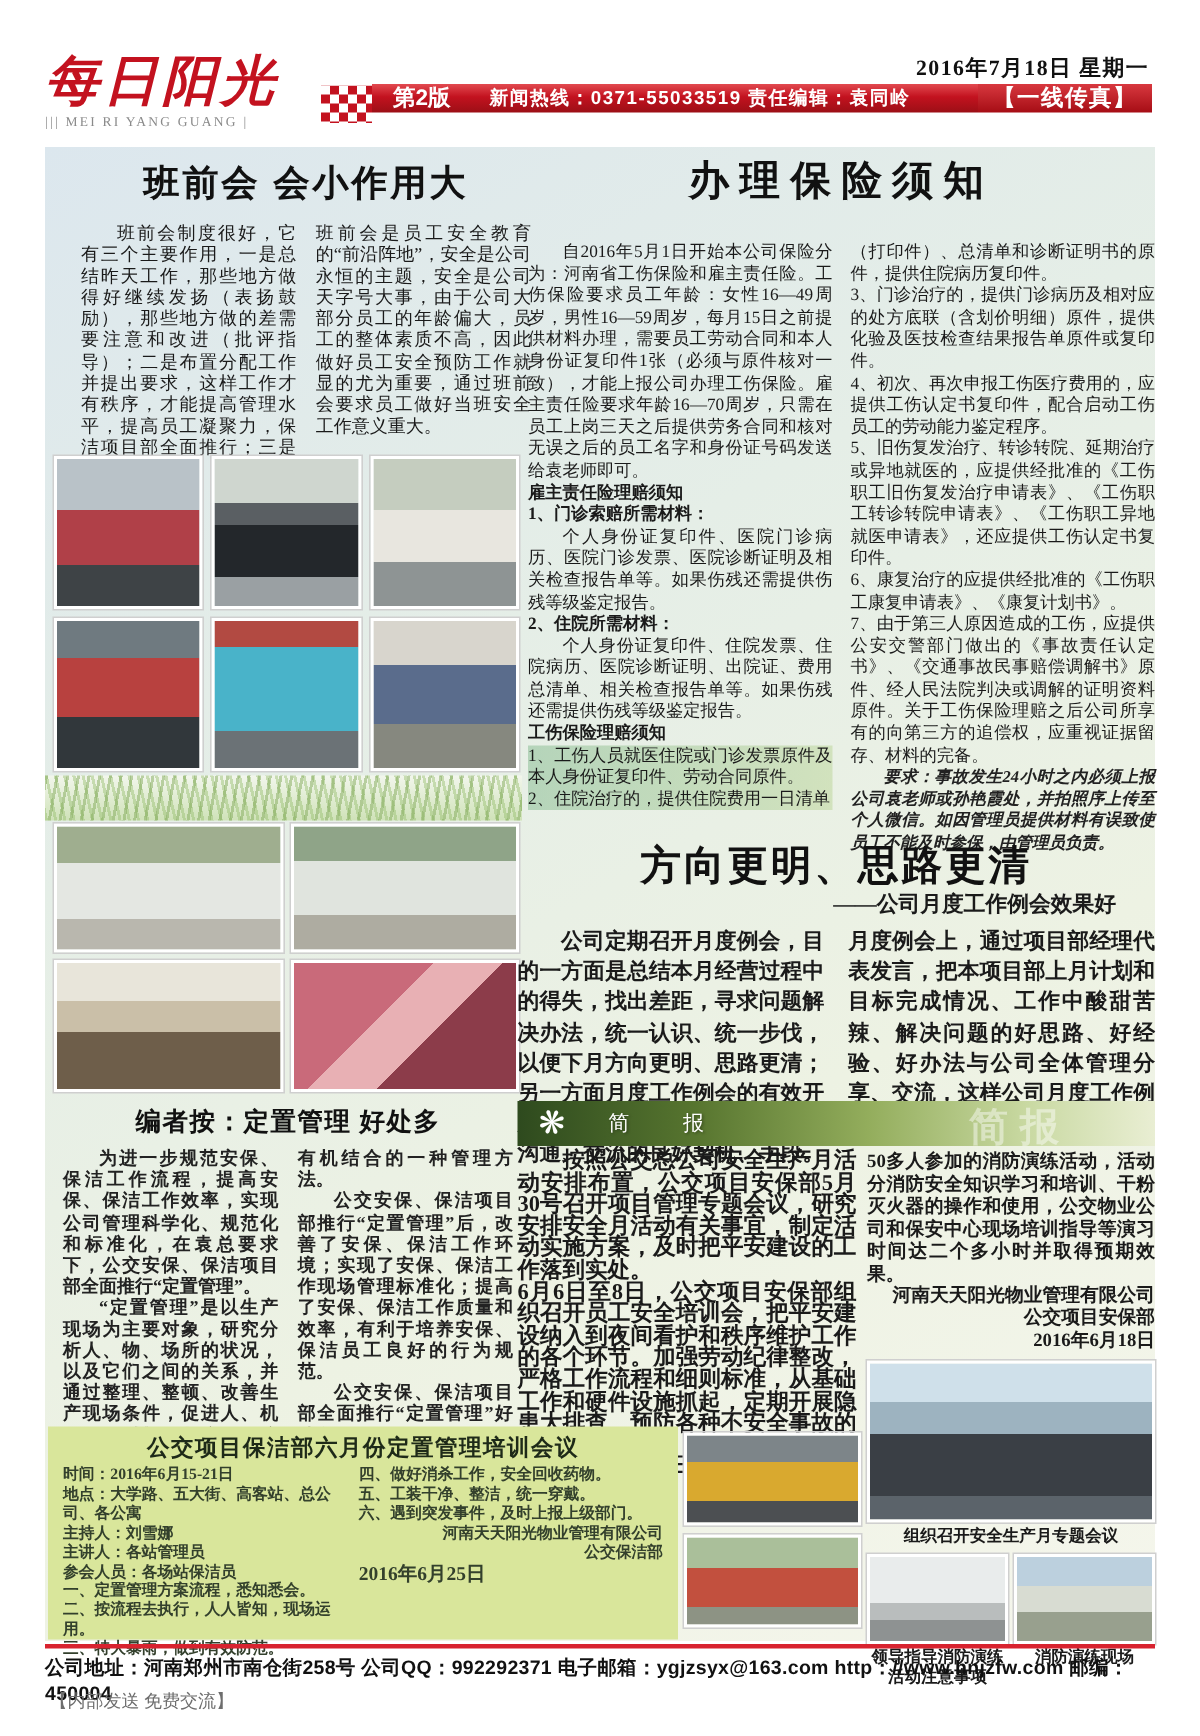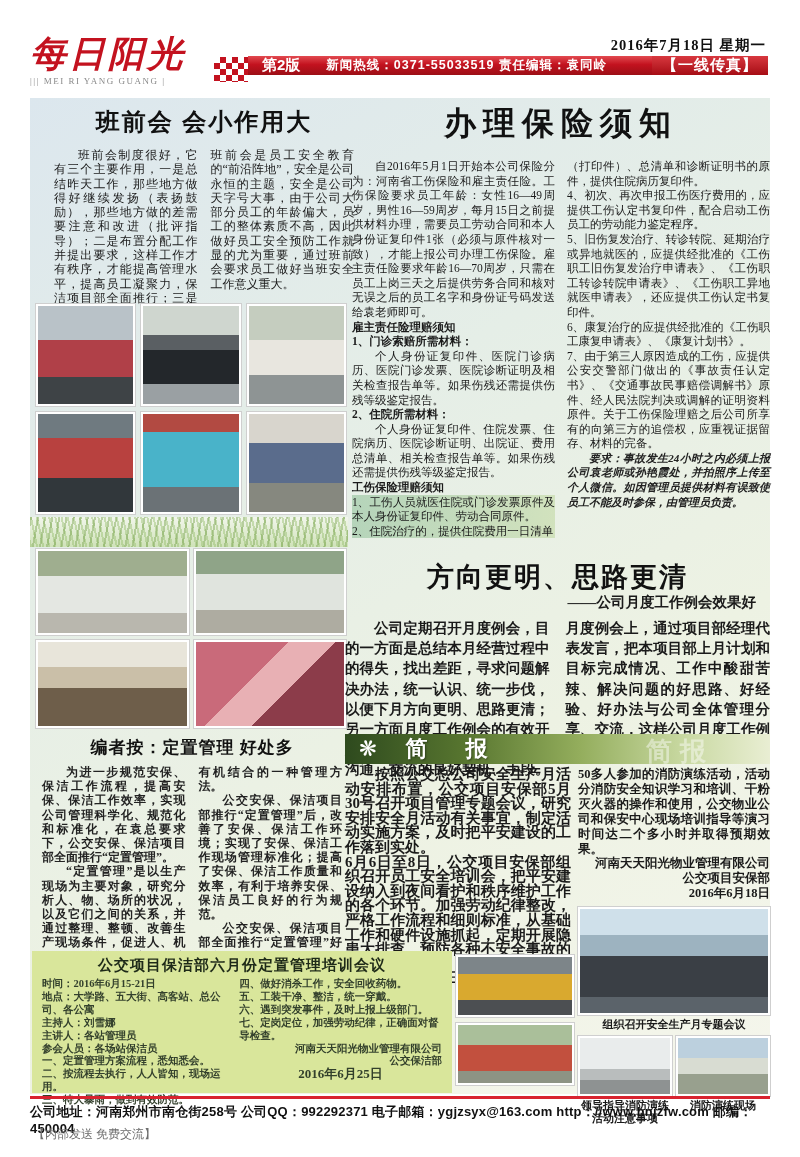--- a/index.html
+++ b/index.html
@@ -65,39 +65,39 @@
   .g-dr1{background:linear-gradient(180deg,#e9ecec 0 55%,#b9bdbd 55% 75%,#8e9292 75% 100%);}
   .g-dr2{background:linear-gradient(180deg,#bcd0de 0 35%,#d8dcd2 35% 65%,#98a08e 65% 100%);}
 
   
   .b-bianzhe{left:42px;top:736px;width:300px;}
   .b-bianzhe .atitle{font-size:17px;letter-spacing:1px;margin-bottom:6px;}
   .b-bianzhe .body-2col{font-size:12px;line-height:14.2px;font-weight:bold;color:#222;}
 
   
   .b-insur{left:352px;top:102px;width:418px;}
-  .b-insur .atitle{font-size:32px;letter-spacing:7px;margin-bottom:13px;font-family:Liberation Sans, sans-serif;}
+  .b-insur .atitle{font-size:27px;letter-spacing:7px;margin-bottom:23px;font-family:Liberation Sans, sans-serif;}
   .ins-cols{display:flex;gap:12px;}
   .ins-col{width:203px;font-size:11.5px;line-height:14.6px;text-align:justify;}
   .ins-col p{margin:0;}
   .bhead{font-weight:bold;text-indent:0;}
   .hl{background:linear-gradient(90deg,rgba(140,190,150,.55),rgba(186,212,150,.5));}
   .note{font-weight:bold;font-style:italic;font-size:11px;line-height:14.6px;color:#222;}
 
   
   .b-fangx{left:345px;top:562px;width:425px;}
   .b-fangx .atitle{font-size:27px;letter-spacing:2px;line-height:30px;}
-  .fx-sub{text-align:right;font-weight:bold;font-size:14.5px;padding-right:14px;margin:1px 0 6px 0;}
+  .fx-sub{text-align:right;font-weight:bold;font-size:14.5px;padding-right:14px;margin:1px 12px 6px 0;}
   .b-fangx .body-2col{font-size:14.5px;line-height:20.2px;font-weight:bold;column-gap:16px;}
 
   
   .b-jbbanner{left:345px;top:734px;width:425px;height:30px;display:flex;align-items:center;overflow:hidden;
               background:linear-gradient(90deg,#2e4a1e 0%,#57752f 28%,#93ad5c 55%,#c9d9a2 80%,#e9eed3 100%);}
   .dandelion{color:#fff;font-size:22px;line-height:22px;margin-left:14px;transform:rotate(-20deg);}
-  .jb-title{color:#fff;font-weight:bold;font-size:22px;letter-spacing:16px;margin-left:28px;
+  .jb-title{color:#fff;font-weight:normal;font-size:14px;letter-spacing:16px;margin-left:28px;
             font-family:"Liberation Sans",sans-serif;text-shadow:1px 1px 2px rgba(0,0,0,.4);}
   .jb-water{position:absolute;right:56px;top:0;font-size:26px;font-weight:bold;color:rgba(255,255,255,.45);
             letter-spacing:8px;font-family:"Liberation Sans",sans-serif;}
 
   
   .b-jbl{left:345px;top:767px;width:226px;font-size:15px;line-height:14.6px;font-weight:bold;text-align:justify;}
   .b-jbl p{margin:0;}
   .ind4{text-indent:4em;}
   .b-jbr{left:578px;top:767px;width:192px;font-size:12.5px;line-height:14.9px;font-weight:bold;text-align:justify;}
   .b-jbr p{margin:0;}
@@ -111,21 +111,21 @@
 
   
   .b-green{left:32px;top:951px;width:420px;height:142px;background:#d9e69b;box-sizing:border-box;
            padding:5px 10px 4px 10px;color:#33402c;}
   .gb-title{font-size:15px;font-weight:bold;text-align:center;color:#1e2a18;letter-spacing:1px;margin-bottom:3px;}
   .gb-cols{display:flex;gap:10px;}
   .gb-l{width:48%;font-size:10.5px;line-height:12.9px;font-weight:bold;}
   .gb-r{width:52%;font-size:10.5px;line-height:12.9px;font-weight:bold;}
   .gb-l div,.gb-r div{margin:0;}
   .gb-sig{text-align:right;margin-top:6px;}
-  .gb-date{text-align:center;font-size:13px;}
+  .gb-date{text-align:left;font-size:13px;}
 
   
   .b-stack{left:456px;top:955px;width:118px;display:flex;flex-direction:column;gap:6px;}
   .b-stack .ph{width:118px;height:62px;}
 
   
   .redline{left:30px;top:1096px;width:740px;height:3px;background:#d8232f;}
   .footer{left:30px;top:1103px;width:740px;font-size:13px;font-weight:bold;color:#111;
           font-family:"Liberation Sans",sans-serif;letter-spacing:0.2px;}
   .footnote{left:33px;top:1126px;font-size:12px;color:#6d6d6d;}
@@ -194,20 +194,21 @@
         <p class="bhead">1、门诊索赔所需材料：</p>
         <p class="p-ind">个人身份证复印件、医院门诊病历、医院门诊发票、医院诊断证明及相关检查报告单等。如果伤残还需提供伤残等级鉴定报告。</p>
         <p class="bhead">2、住院所需材料：</p>
         <p class="p-ind">个人身份证复印件、住院发票、住院病历、医院诊断证明、出院证、费用总清单、相关检查报告单等。如果伤残还需提供伤残等级鉴定报告。</p>
         <p class="bhead">工伤保险理赔须知</p>
         <p class="p-noind hl">1、工伤人员就医住院或门诊发票原件及本人身份证复印件、劳动合同原件。</p>
         <p class="p-noind hl">2、住院治疗的，提供住院费用一日清单</p>
       </div>
       <div class="ins-col">
         <p class="p-noind">（打印件）、总清单和诊断证明书的原件，提供住院病历复印件。</p>
+        <p class="p-noind">3、门诊治疗的，提供门诊病历及相对应的处方底联（含划价明细）原件，提供化验及医技检查结果报告单原件或复印件。</p>
         <p class="p-noind">4、初次、再次申报工伤医疗费用的，应提供工伤认定书复印件，配合启动工伤员工的劳动能力鉴定程序。</p>
         <p class="p-noind">5、旧伤复发治疗、转诊转院、延期治疗或异地就医的，应提供经批准的《工伤职工旧伤复发治疗申请表》、《工伤职工转诊转院申请表》、《工伤职工异地就医申请表》，还应提供工伤认定书复印件。</p>
         <p class="p-noind">6、康复治疗的应提供经批准的《工伤职工康复申请表》、《康复计划书》。</p>
         <p class="p-noind">7、由于第三人原因造成的工伤，应提供公安交警部门做出的《事故责任认定书》、《交通事故民事赔偿调解书》原件、经人民法院判决或调解的证明资料原件。关于工伤保险理赔之后公司所享有的向第三方的追偿权，应重视证据留存、材料的完备。</p>
         <p class="note p-ind">要求：事故发生24小时之内必须上报公司袁老师或孙艳霞处，并拍照序上传至个人微信。如因管理员提供材料有误致使员工不能及时参保，由管理员负责。</p>
       </div>
     </div>
   </div>
 
   <div class="abs b-fangx">
@@ -257,21 +258,20 @@
         <div>主讲人：各站管理员</div>
         <div>参会人员：各场站保洁员</div>
         <div>一、定置管理方案流程，悉知悉会。</div>
         <div>二、按流程去执行，人人皆知，现场运用。</div>
         <div>三、特大暴雨，做到有效防范。</div>
       </div>
       <div class="gb-r">
         <div>四、做好消杀工作，安全回收药物。</div>
         <div>五、工装干净、整洁，统一穿戴。</div>
         <div>六、遇到突发事件，及时上报上级部门。</div>
-        <div>七、定岗定位，加强劳动纪律，正确面对督导检查。</div>
         <div class="gb-sig">河南天天阳光物业管理有限公司</div>
         <div class="gb-sig">公交保洁部</div>
         <div class="gb-date">2016年6月25日</div>
       </div>
     </div>
   </div>
 
   <div class="abs b-stack">
     <div class="ph g-sp1"></div>
     <div class="ph g-sp2"></div>

